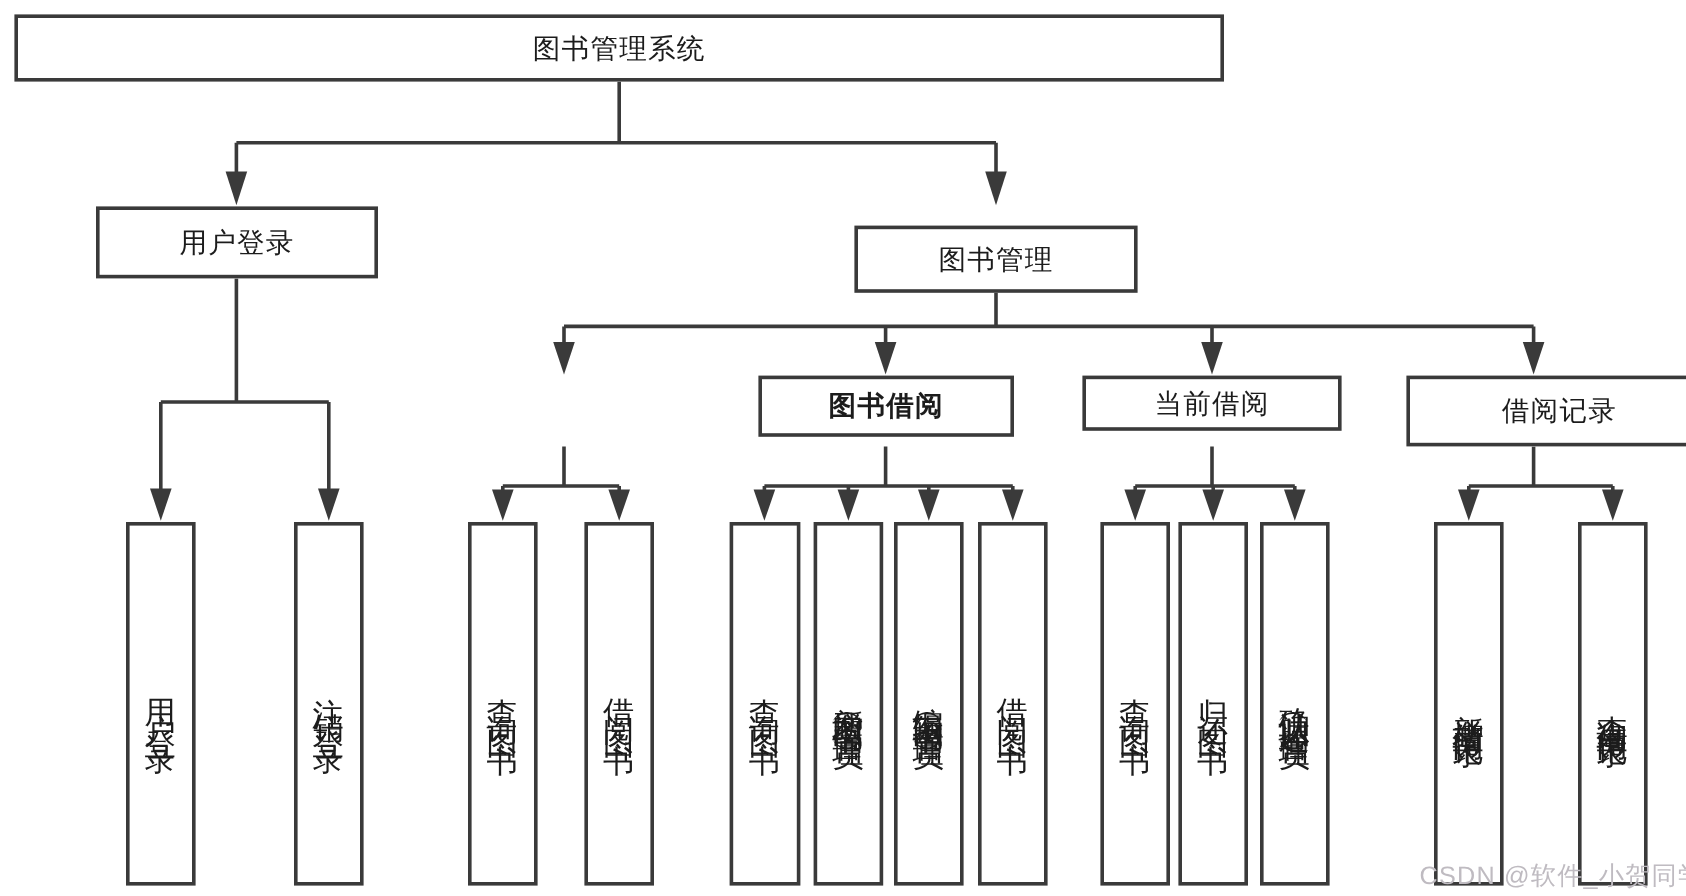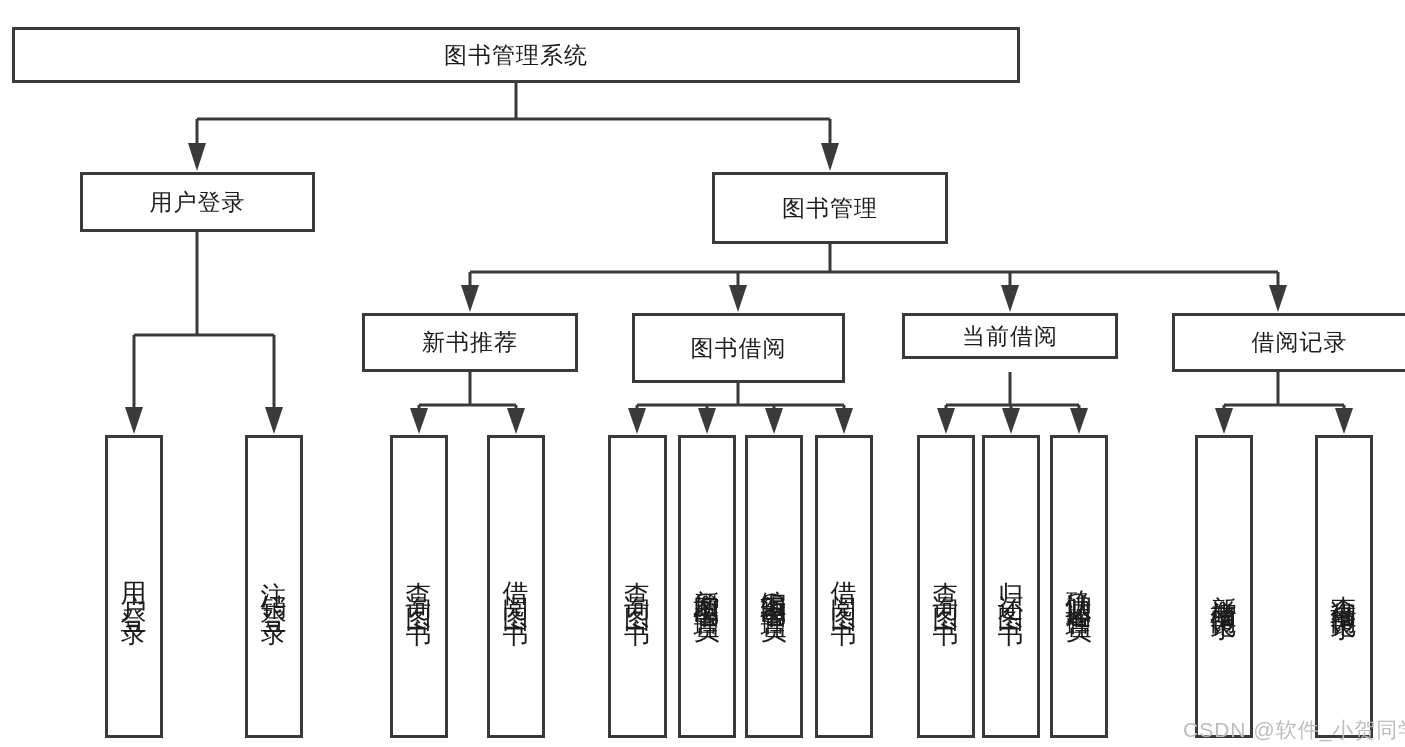--- a/index.html
+++ b/index.html
@@ -68,27 +68,26 @@
 
       <polygon points="937,408 955,408 946,434"></polygon>
       <polygon points="1002,408 1020,408 1011,434"></polygon>
       <polygon points="1070,408 1088,408 1079,434"></polygon>
 
       <polygon points="1215,408 1233,408 1224,434"></polygon>
       <polygon points="1335,408 1353,408 1344,434"></polygon>
     </g>
   </svg>
 
-  <div class="node h-node" style="left:12px; top:12px; width:1008px; height:56px;margin-top:15px;">图书管理系统</div>
+  <div class="node h-node" style="left:12px; top:12px; width:1008px; height:56px;">图书管理系统</div>
 
   <div class="node h-node" style="left:80px; top:172px; width:235px; height:60px;">用户登录</div>
-  <div class="node h-node" style="left:712px; top:172px; width:236px; height:72px;font-family:Liberation Serif, serif;">图书管理</div>
+  <div class="node h-node" style="left:712px; top:188px; width:236px; height:56px;font-family:Liberation Serif, serif;">图书管理</div>
 
-  <div class="node h-node" style="left:362px; top:313px; width:216px; height:59px;">新书推荐</div>
-  <div class="node h-node" style="left:632px; top:313px; width:213px; height:70px;">图书借阅</div>
+  <div class="node h-node" style="left:632px; top:313px; width:213px; height:51px;font-weight:bold;">图书借阅</div>
   <div class="node h-node" style="left:902px; top:313px; width:216px; height:46px;">当前借阅</div>
   <div class="node h-node" style="left:1172px; top:313px; width:255px; height:59px;">借阅记录</div>
 
   <div class="node v-node" style="left: 105px; top: 435px; width: 58px; height: 303px; letter-spacing: 13px;">用户登录</div>
   <div class="node v-node" style="left: 245px; top: 435px; width: 58px; height: 303px; letter-spacing: 13px;">注销登录</div>
 
   <div class="node v-node" style="left: 390px; top: 435px; width: 58px; height: 303px; letter-spacing: 13px;">查询图书</div>
   <div class="node v-node" style="left: 487px; top: 435px; width: 58px; height: 303px; letter-spacing: 13px;">借阅图书</div>
 
   <div class="node v-node" style="left: 608px; top: 435px; width: 59px; height: 303px; letter-spacing: 13px;">查询图书</div>

